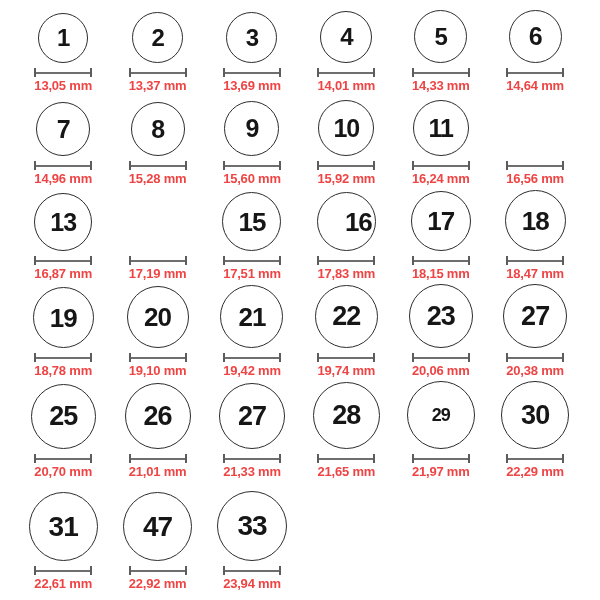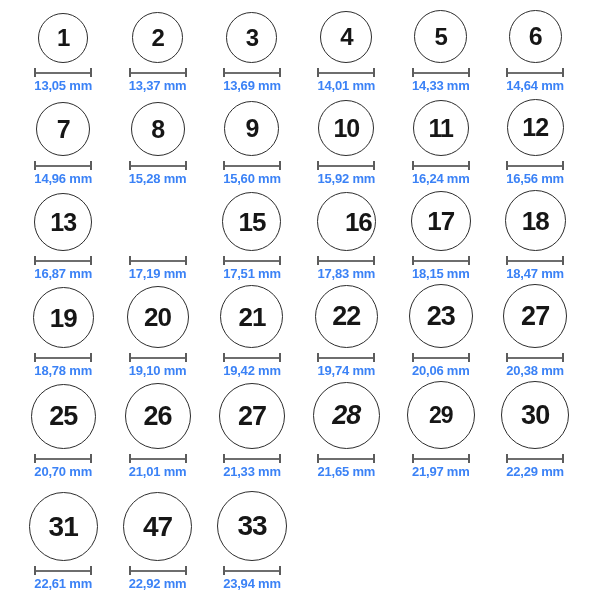--- a/index.html
+++ b/index.html
@@ -58,21 +58,21 @@
   }
   .dimline .bar {
     flex: 1 1 auto;
     height: 2px;
     align-self: center;
     background: #6e6e6e;
   }
   .mmlabel {
     font-size: 13px;
     font-weight: bold;
-    color: #3b82f6;
+    color: #ef4444;
     letter-spacing: -0.2px;
     white-space: nowrap;
     line-height: 1.15;
   }
 </style>
 </head>
 <body>
 
 <main id="chart">
     <div class="row" style="height: 91px;">
@@ -193,23 +193,20 @@
           <div class="num" style="font-size: 25px;">11</div>
         </div>
         <div class="dimline" style="width: 58px;">
           <i class="tick"></i>
           <i class="bar"></i>
           <i class="tick"></i>
         </div>
         <div class="mmlabel">16,24 mm</div>
       </div>
       <div class="cell">
-        <div class="circle" style="width: 57px; height: 57px;">
-          <div class="num" style="font-size: 25px;">12</div>
-        </div>
         <div class="dimline" style="width: 58px;">
           <i class="tick"></i>
           <i class="bar"></i>
           <i class="tick"></i>
         </div>
         <div class="mmlabel">16,56 mm</div>
       </div>
     </div>
     <div class="row" style="height: 95px;">
       <div class="cell">
@@ -372,33 +369,33 @@
           <div class="num" style="font-size: 27px;">27</div>
         </div>
         <div class="dimline" style="width: 58px;">
           <i class="tick"></i>
           <i class="bar"></i>
           <i class="tick"></i>
         </div>
         <div class="mmlabel">21,33 mm</div>
       </div>
       <div class="cell">
-        <div class="circle" style="width: 67px; height: 67px; font-style: italic;">
+        <div class="circle" style="width: 67px; height: 67px;">
           <div class="num" style="font-size: 27px;">28</div>
         </div>
         <div class="dimline" style="width: 58px;">
           <i class="tick"></i>
           <i class="bar"></i>
           <i class="tick"></i>
         </div>
         <div class="mmlabel">21,65 mm</div>
       </div>
       <div class="cell">
         <div class="circle" style="width: 68px; height: 68px;">
-          <div class="num" style="font-size: 23px;">29</div>
+          <div class="num" style="font-size: 18px;">29</div>
         </div>
         <div class="dimline" style="width: 58px;">
           <i class="tick"></i>
           <i class="bar"></i>
           <i class="tick"></i>
         </div>
         <div class="mmlabel">21,97 mm</div>
       </div>
       <div class="cell">
         <div class="circle" style="width: 68px; height: 68px;">

